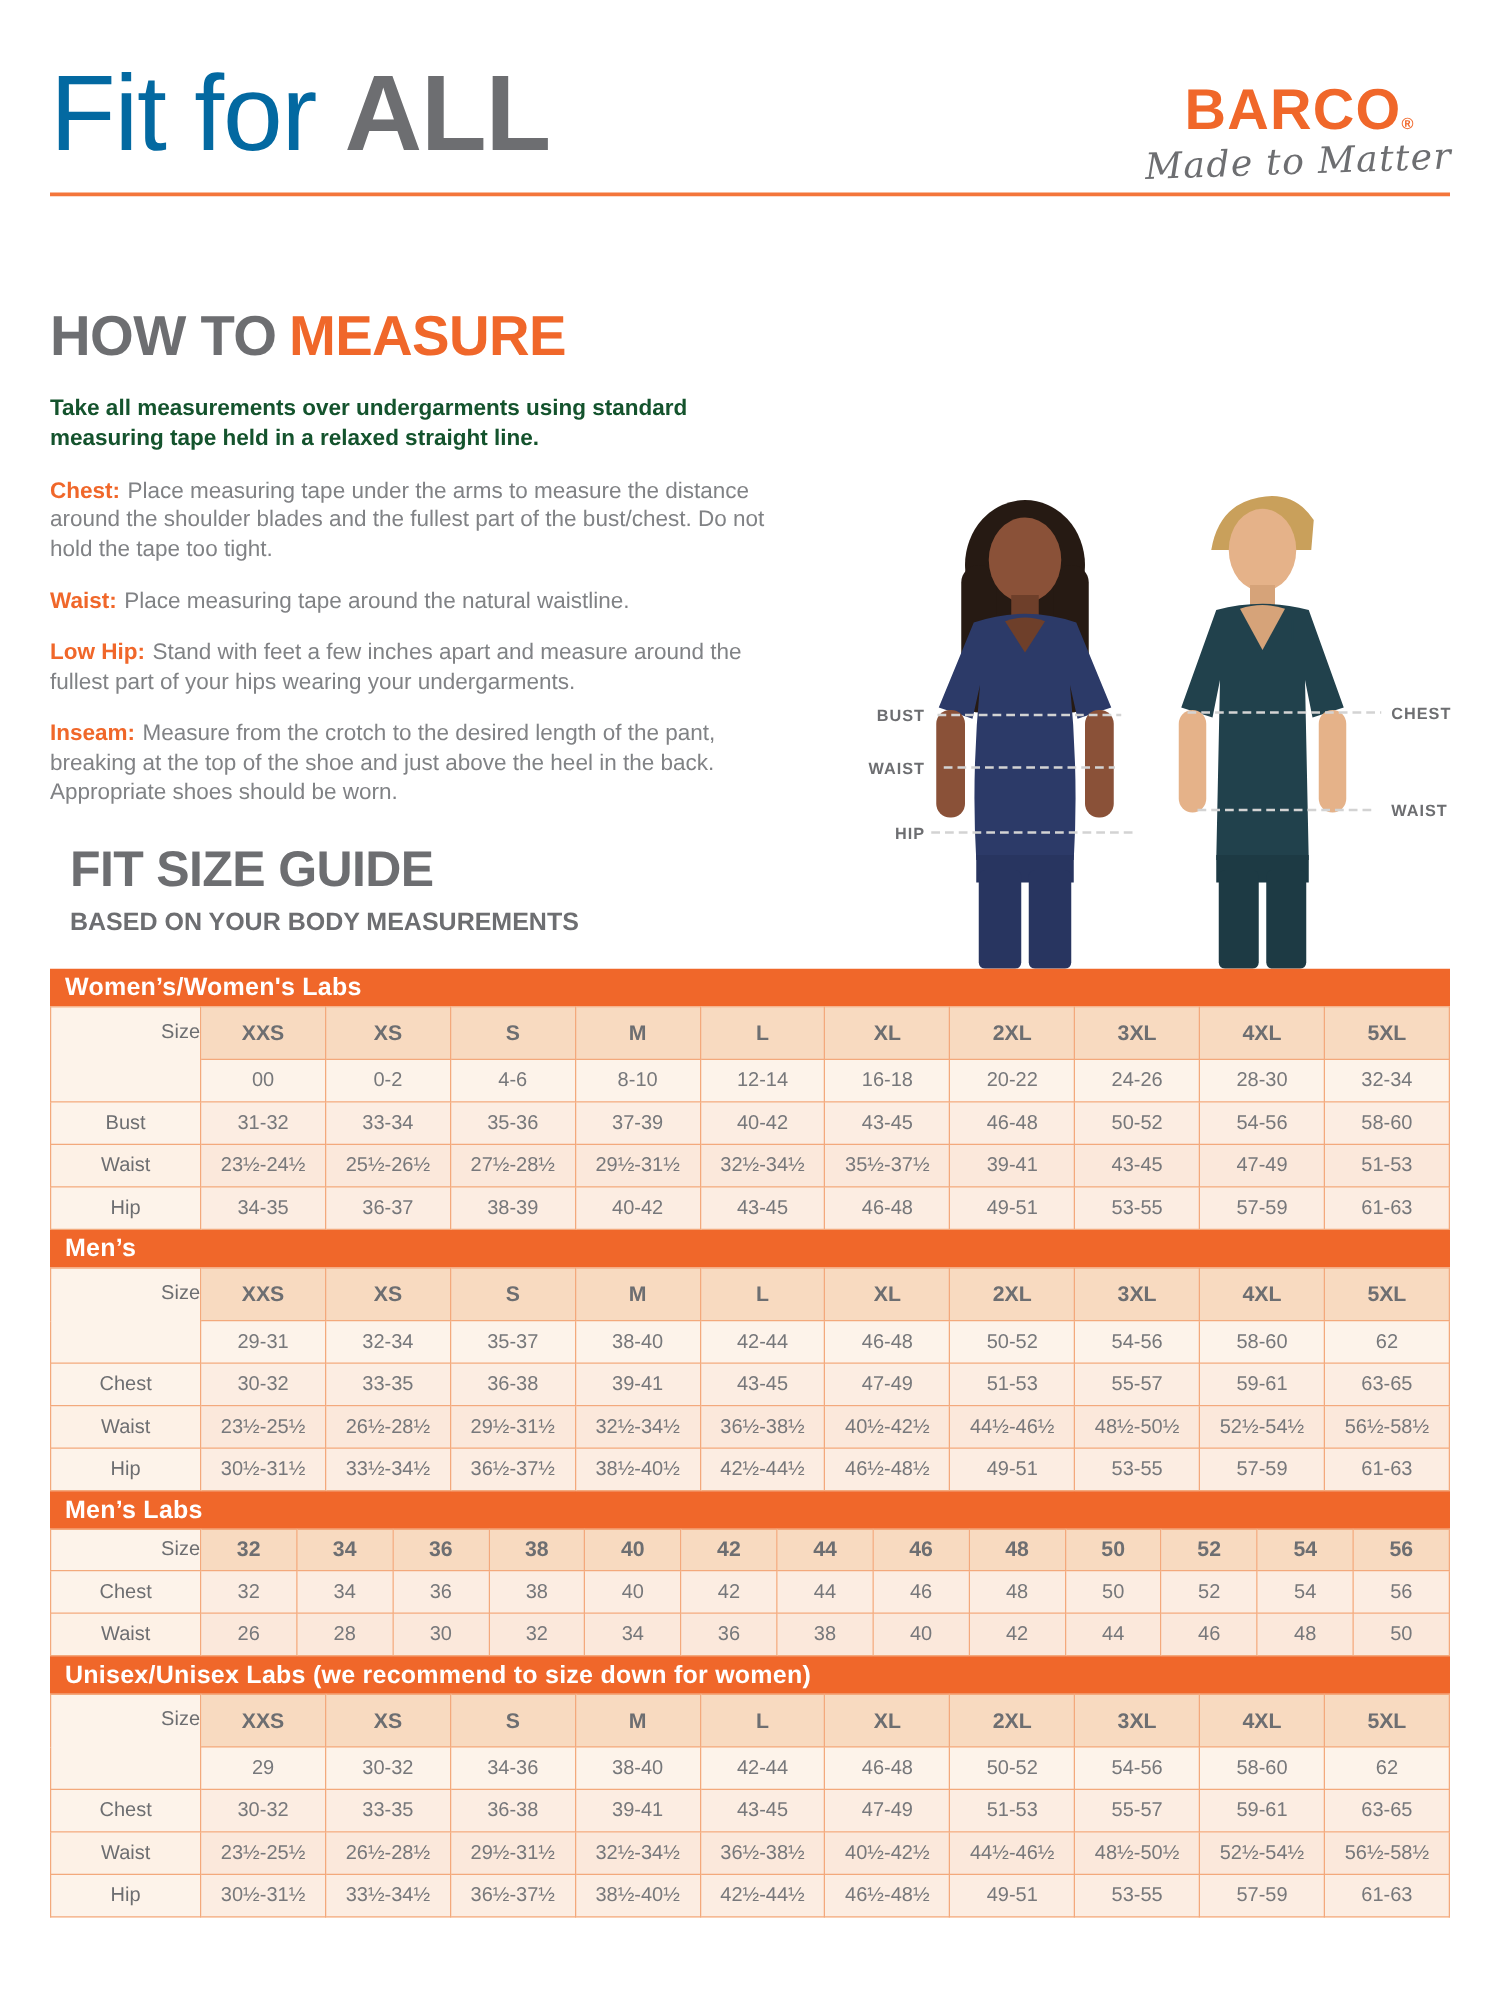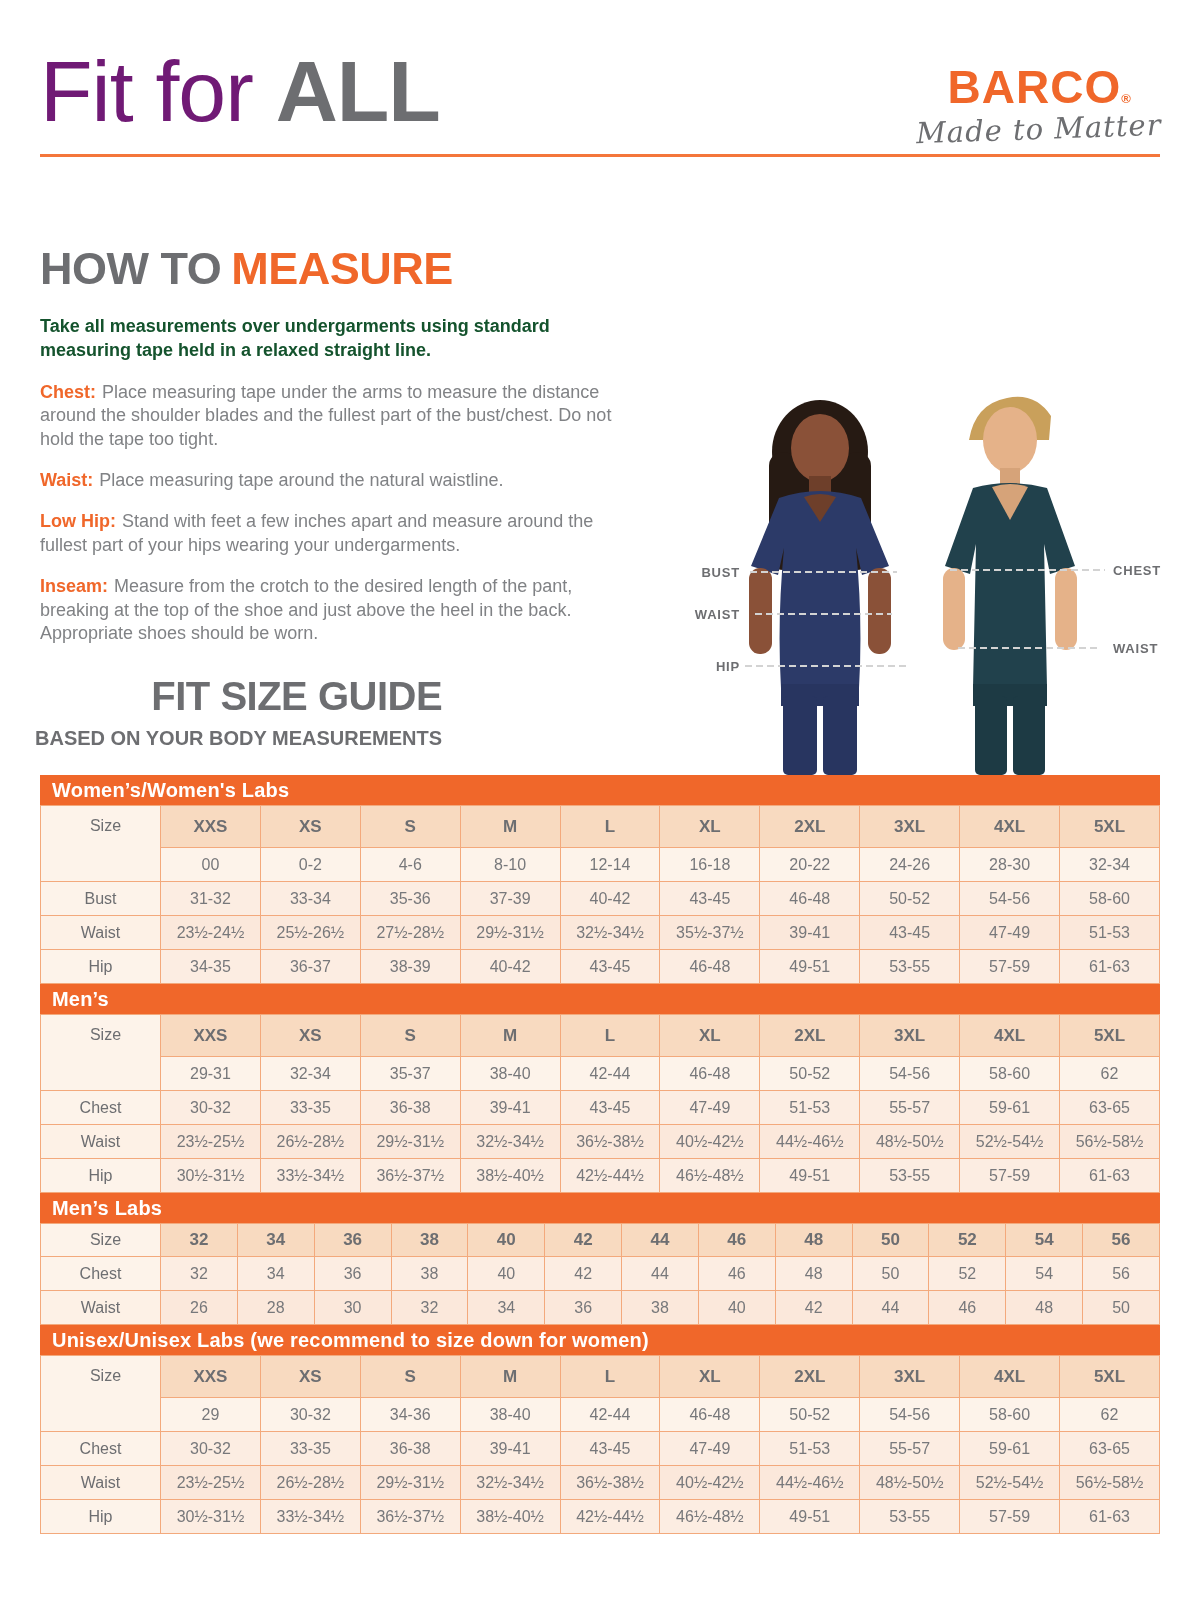--- a/index.html
+++ b/index.html
@@ -2,21 +2,21 @@
 <html style="--orange: #f0672a; --gray_dark: #6d6e71; --gray_body: #808285; --scrub_navy: #2c3a68; --scrub_teal: #21414c;"><head>
 <meta charset="utf-8">
 <style>
   html,body{margin:0;padding:0;background:#ffffff;}
   .page{
     position:relative;width:1200px;height:1600px;background:#ffffff;
     font-family:"Liberation Sans", sans-serif;overflow:hidden;
   }
   
   #masthead{position:absolute;left:40px;top:42px;white-space:nowrap;}
-  .title-regular{font-size:86px;font-weight:500;color:#701a75;letter-spacing:-1px;}
+  .title-regular{font-size:86px;font-weight:500;color:#0369a1;letter-spacing:-1px;}
   .title-bold{font-size:86px;font-weight:800;color:#6d6e71;letter-spacing:-1px;}
   #brand{position:absolute;right:38px;top:64px;text-align:center;}
   .brand-name{font-size:46px;font-weight:800;color:var(--orange,#f0672a);letter-spacing:1px;line-height:1;}
   .brand-reg{font-size:13px;font-weight:700;color:var(--orange,#f0672a);vertical-align:baseline;}
   .brand-tagline{font-family:"DejaVu Serif",serif;font-style:italic;font-size:29px;color:#6d6e71;
     margin-top:2px;transform:rotate(-2deg);letter-spacing:1px;}
   #rule{position:absolute;left:40px;top:154px;width:1120px;height:3px;background:#f4763b;}
 
   
   #howto{position:absolute;left:40px;top:243px;width:620px;}
@@ -31,34 +31,34 @@
   .skin-w{fill:#8a5138;} .skin-m{fill:#e5b289;}
   .hair-w{fill:#261a13;} .hair-m{fill:#c9a05b;}
   .scrub-w{fill:#2c3a68;} .pants-w{fill:#283560;}
   .scrub-m{fill:#21414c;} .pants-m{fill:#1d3a44;}
   .neck-shade-w{fill:#6e3f2a;} .neck-shade-m{fill:#d6a379;}
   .dash-line{stroke:#d3d3d3;stroke-width:2;stroke-dasharray:7 4;fill:none;}
   .fig-label{font-family:"Liberation Sans",sans-serif;font-size:13px;font-weight:700;
     fill:#6d6e71;letter-spacing:0.8px;}
 
   
-  #fit-heading{position:absolute;left:35px;top:674px;text-align:right;}
+  #fit-heading{position:absolute;left:56px;top:674px;}
   .fitsize-title{font-size:40px;font-weight:700;color:#6d6e71;letter-spacing:-0.5px;}
   .fitsize-sub{font-size:20px;font-weight:700;color:#6d6e71;margin-top:8px;}
 
   #tables-root{position:absolute;left:40px;top:775px;width:1154px;}
   .size-table{width:1120px;}
   .band{height:30px;line-height:30px;background:var(--orange,#f0672a);color:#ffffff;
     font-size:20px;font-weight:700;padding-left:12px;box-sizing:border-box;letter-spacing:0.2px;}
   .size-table table{border-collapse:collapse;width:1120px;table-layout:fixed;
     border:1px solid #f3a97c;}
   .size-table th,.size-table td{border:1px solid #f3a97c;text-align:center;padding:0;}
   .head-row th{height:41px;background:#f8dac0;font-size:17px;font-weight:700;color:#6d6e71;}
   .no-sub .head-row th{height:32px;}
-  .size-table th.rowlabel{background:#fdf3ea;text-align:center;padding-left:10px;font-weight:400;
+  .size-table th.rowlabel{background:#fdf3ea;text-align:right;padding-left:10px;font-weight:400;
     font-size:16px;color:#6d6e71;}
   .with-sub .head-row th.rowlabel{vertical-align:top;padding-top:11px;}
   .sub-row td{height:33px;background:#fdf3ea;font-size:16px;color:#77787b;}
   .size-table tbody td{height:33px;font-size:16px;color:#77787b;}
   .size-table tbody td.rowlabel{background:#fdf3ea;color:#6d6e71;}
   .size-table tbody td.cell{background:#fcede2;}
   .size-table tbody tr:nth-child(even) td.cell{background:#fbe8db;}
   .size-table tbody tr:nth-child(even) td.rowlabel{background:#fdf1e6;}
 </style>
 </head>

